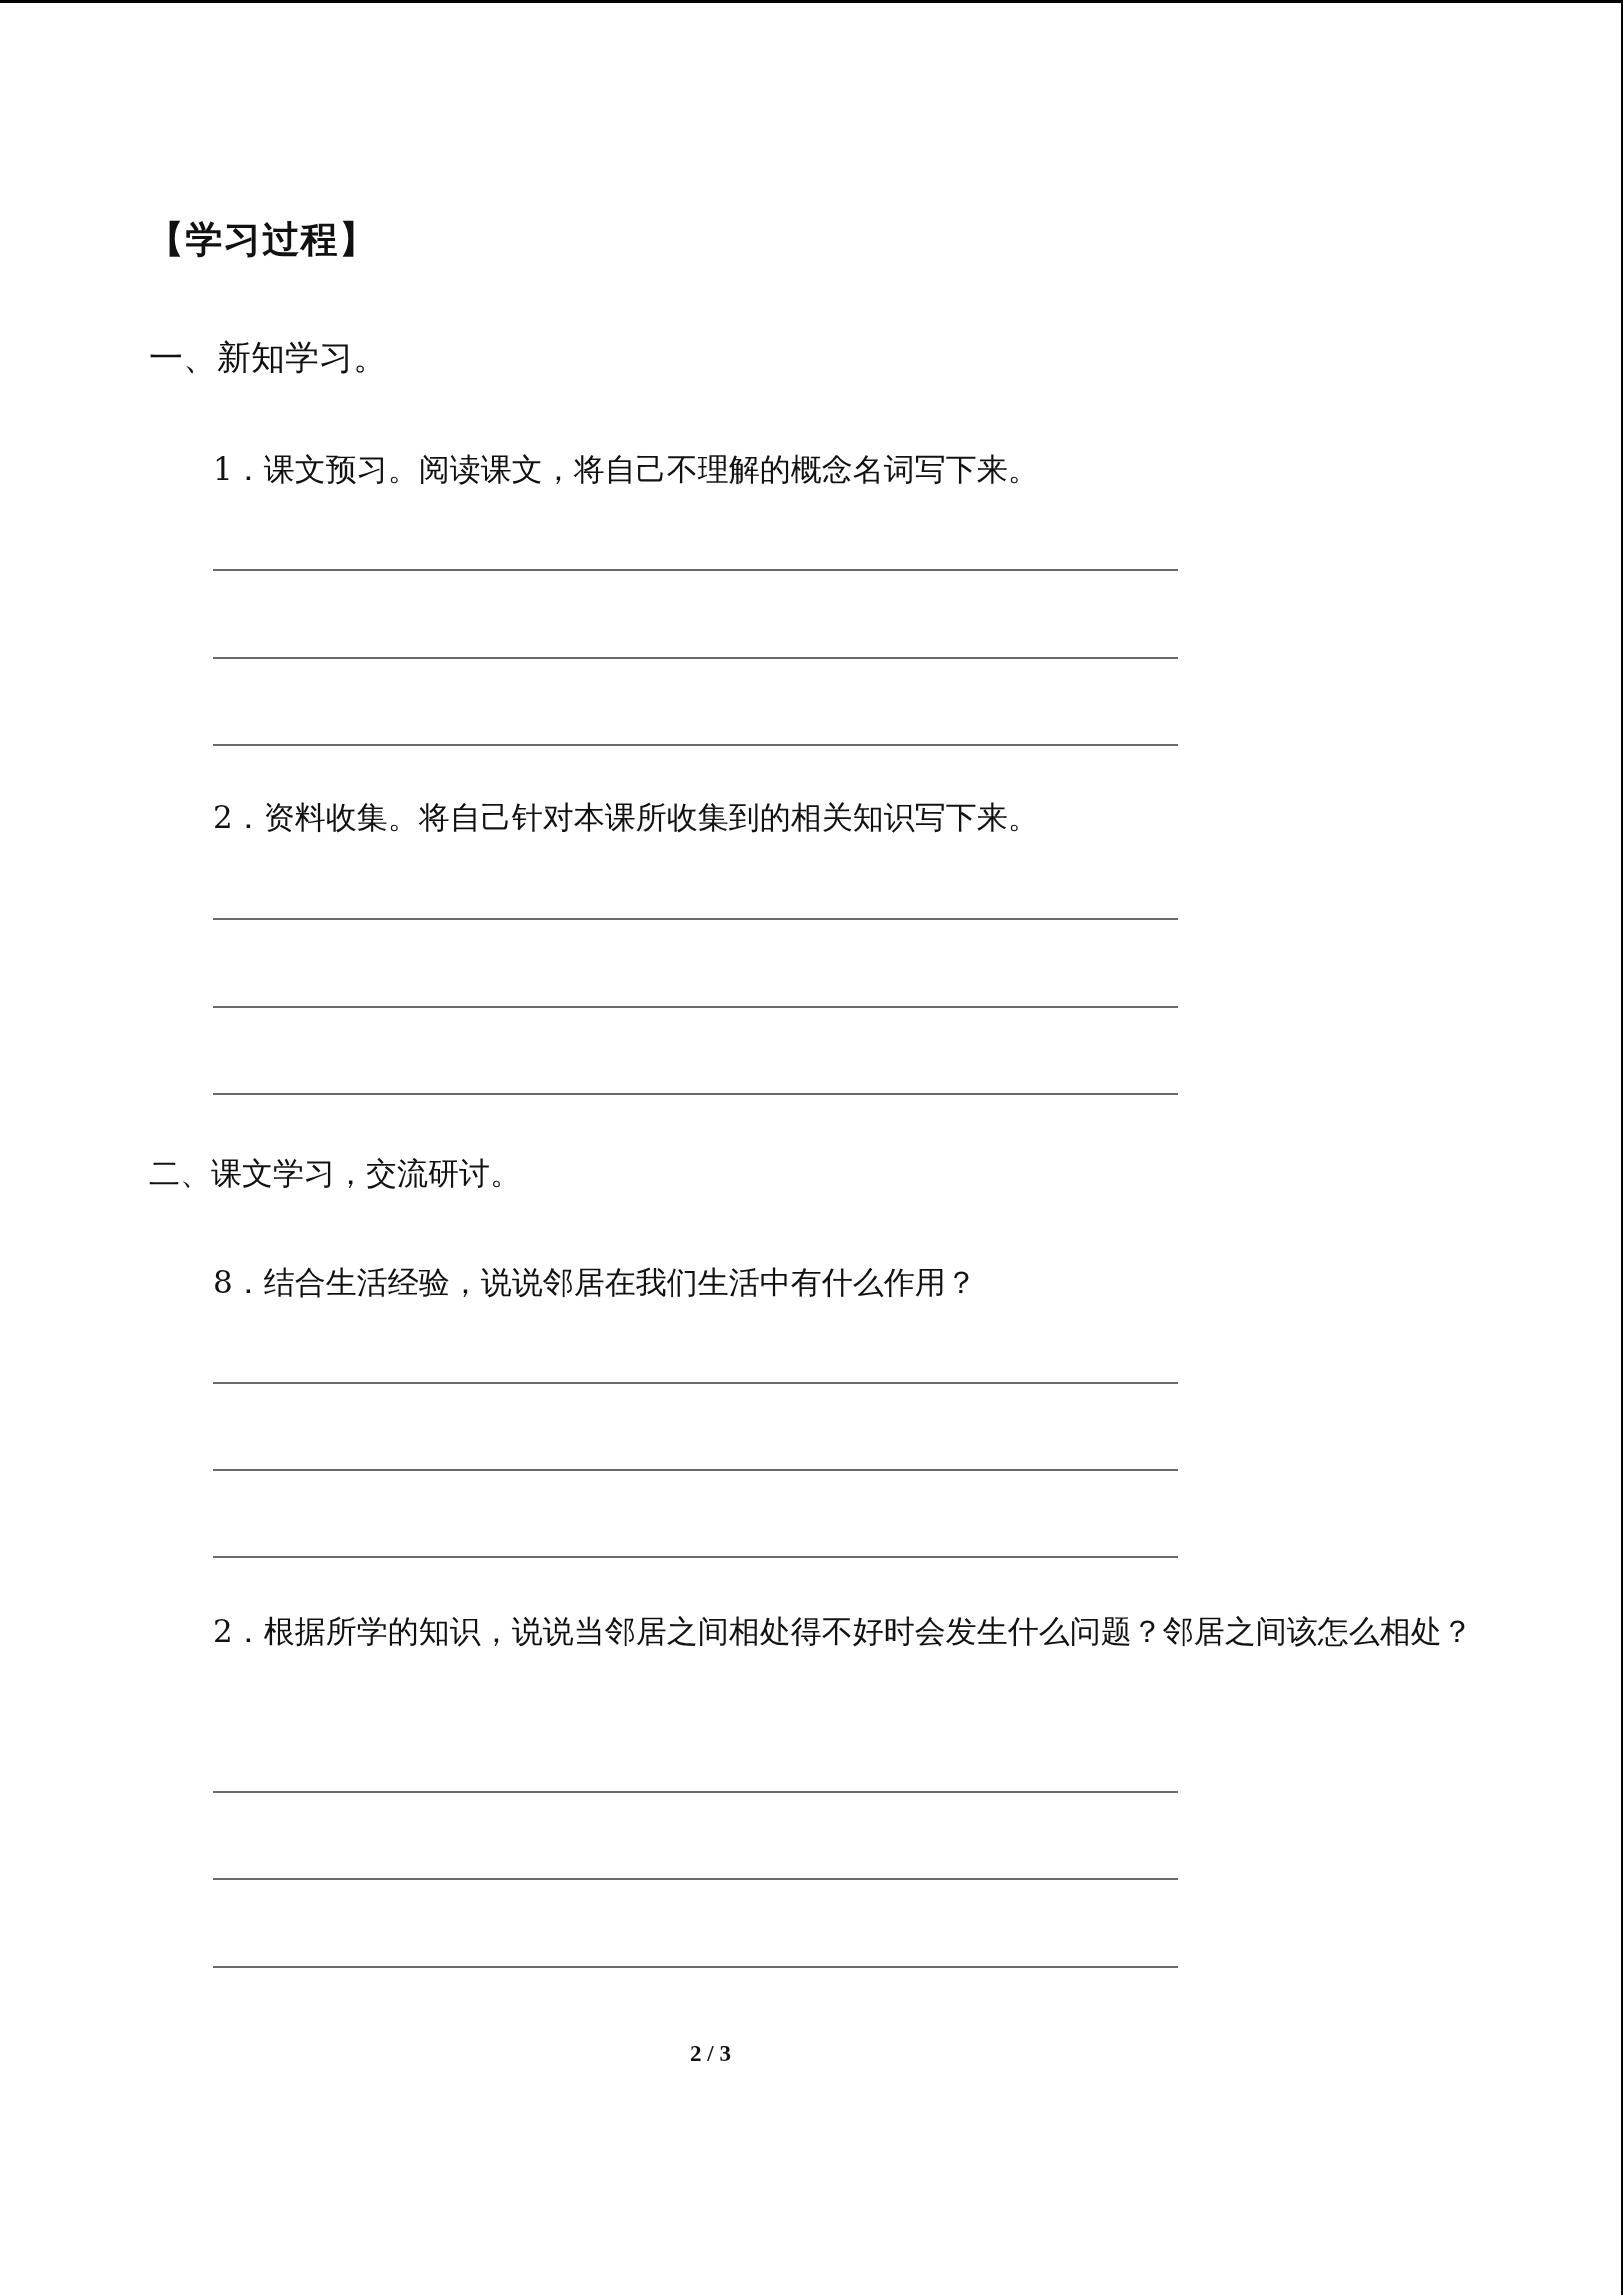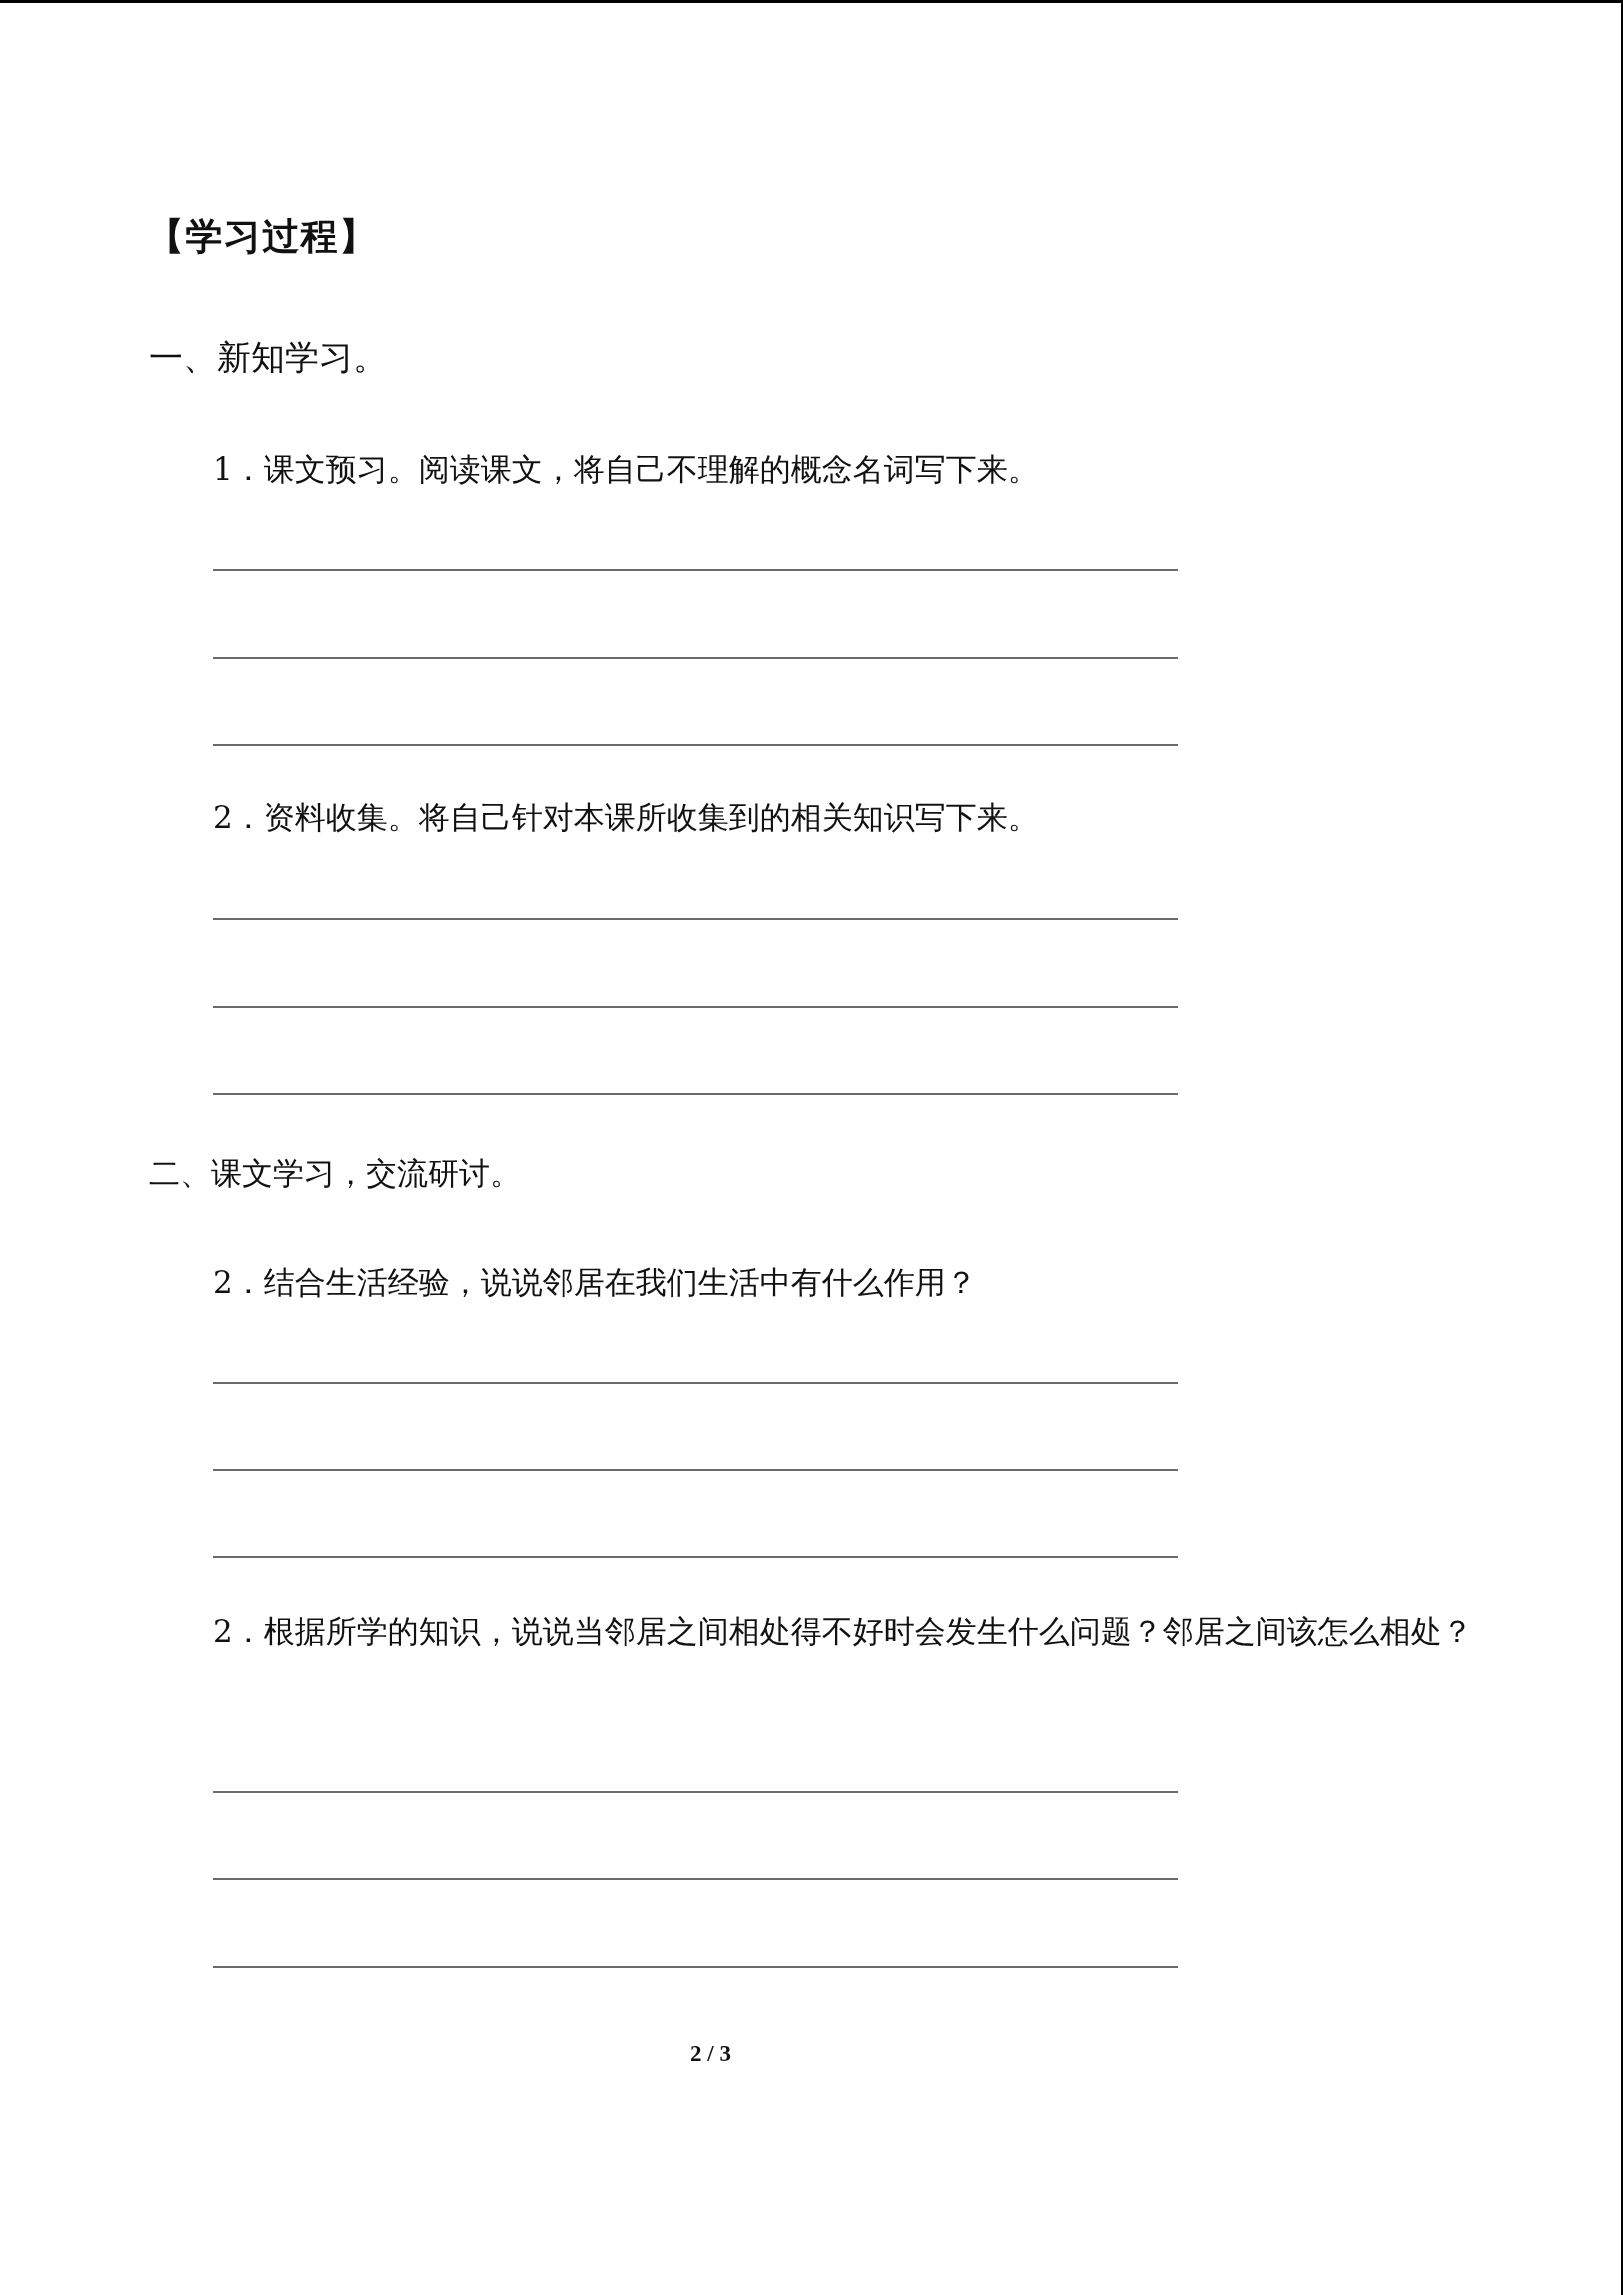--- a/index.html
+++ b/index.html
@@ -1,21 +1,21 @@
 <!DOCTYPE html>
 <html style="font-size:11px"><head>
 <meta charset="utf-8">
 <style>
   html, body { margin:0; padding:0; }
   body { width:1623px; height:2295px; position:relative; background:#ffffff; overflow:hidden;
          font-family:"DejaVu Serif","Liberation Serif",serif; color:#111; }
   .top-edge { position:absolute; left:0; top:0; width:1623px; height:2.7px; background:#000; }
   .right-edge { position:absolute; right:0; top:0; width:2px; height:2295px; background:#000; }
   .txt { position:absolute; white-space:nowrap; line-height:1; }
-  .title { left:147px; top:221px; font-size:37px; font-weight:bold; letter-spacing:1.4px;font-family:Liberation Mono, monospace; }
+  .title { left:147px; top:221px; font-size:37px; font-weight:bold; letter-spacing:1.4px; }
   .h1 { left:149px; font-size:34px; }
   .q { left:213px; font-size:31px;text-align:center; }
   .q-wrap { left:149px; width:1336px; white-space:normal; font-size:31px; line-height:68px; text-indent:64px; }
   .line { position:absolute; left:213px; width:965px; height:2px; background:#6a6a6a; }
   .pagenum { position:absolute; left:0; width:1421px; text-align:center; top:2041px;
              font-family:"Liberation Serif",serif; font-weight:bold; font-size:23px; }
 </style>
 </head>
 <body>
 
@@ -31,21 +31,21 @@
 <div class="line" style="top:657px;"></div>
 <div class="line" style="top:744px;"></div>
 
 <div class="txt q" style="top:802px;">2．资料收集。将自己针对本课所收集到的相关知识写下来。</div>
 <div class="line" style="top:918px;"></div>
 <div class="line" style="top:1006px;"></div>
 <div class="line" style="top:1093px;"></div>
 
 <div class="txt h1" style="top:1158px; font-size:31px;">二、课文学习，交流研讨。</div>
 
-<div class="txt q" style="top:1267px;">2．结合生活经验，说说邻居在我们生活中有什么作用？</div>
+<div class="txt q" style="top:1267px;">8．结合生活经验，说说邻居在我们生活中有什么作用？</div>
 <div class="line" style="top:1382px;"></div>
 <div class="line" style="top:1469px;"></div>
 <div class="line" style="top:1556px;"></div>
 
 <div class="txt q-wrap" style="top:1597px;">2．根据所学的知识，说说当邻居之间相处得不好时会发生什么问题？邻居之间该怎么相处？</div>
 <div class="line" style="top:1791px;"></div>
 <div class="line" style="top:1878px;"></div>
 <div class="line" style="top:1966px;"></div>
 
 <div class="pagenum">2 / 3</div>

